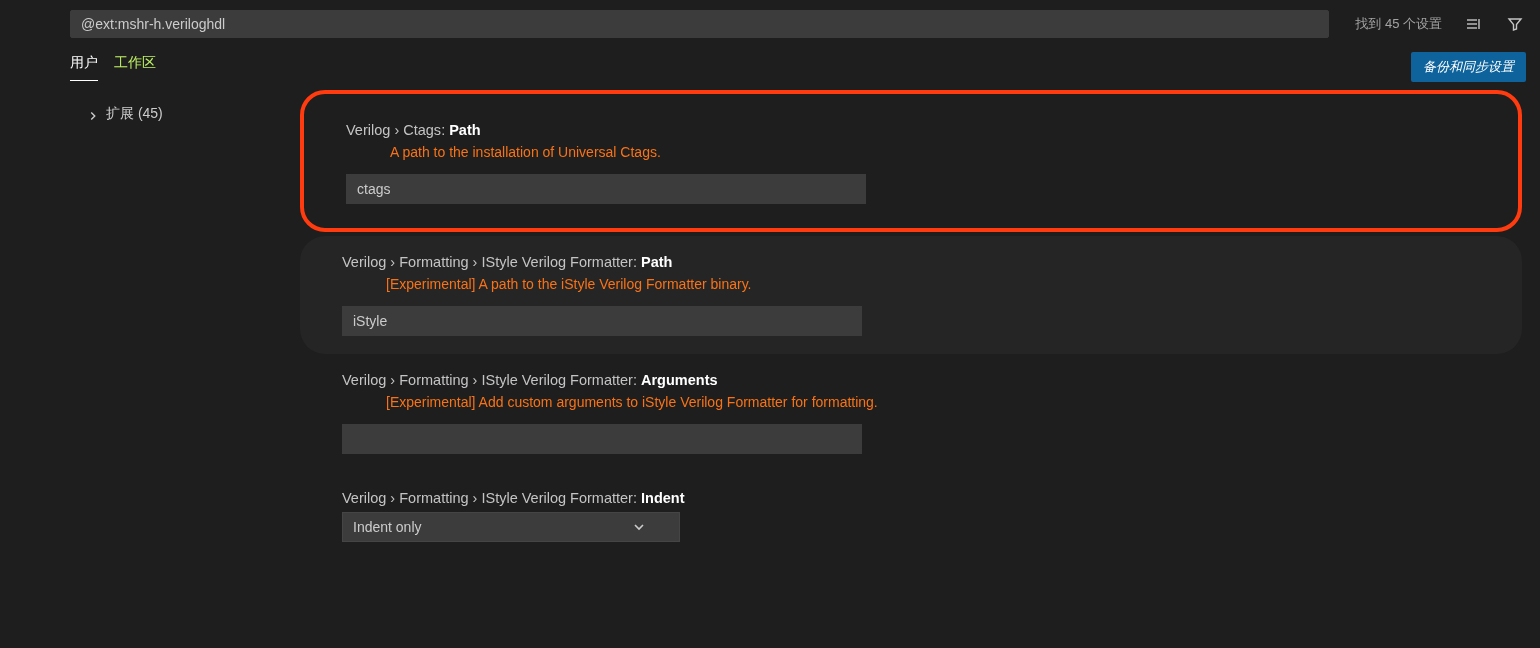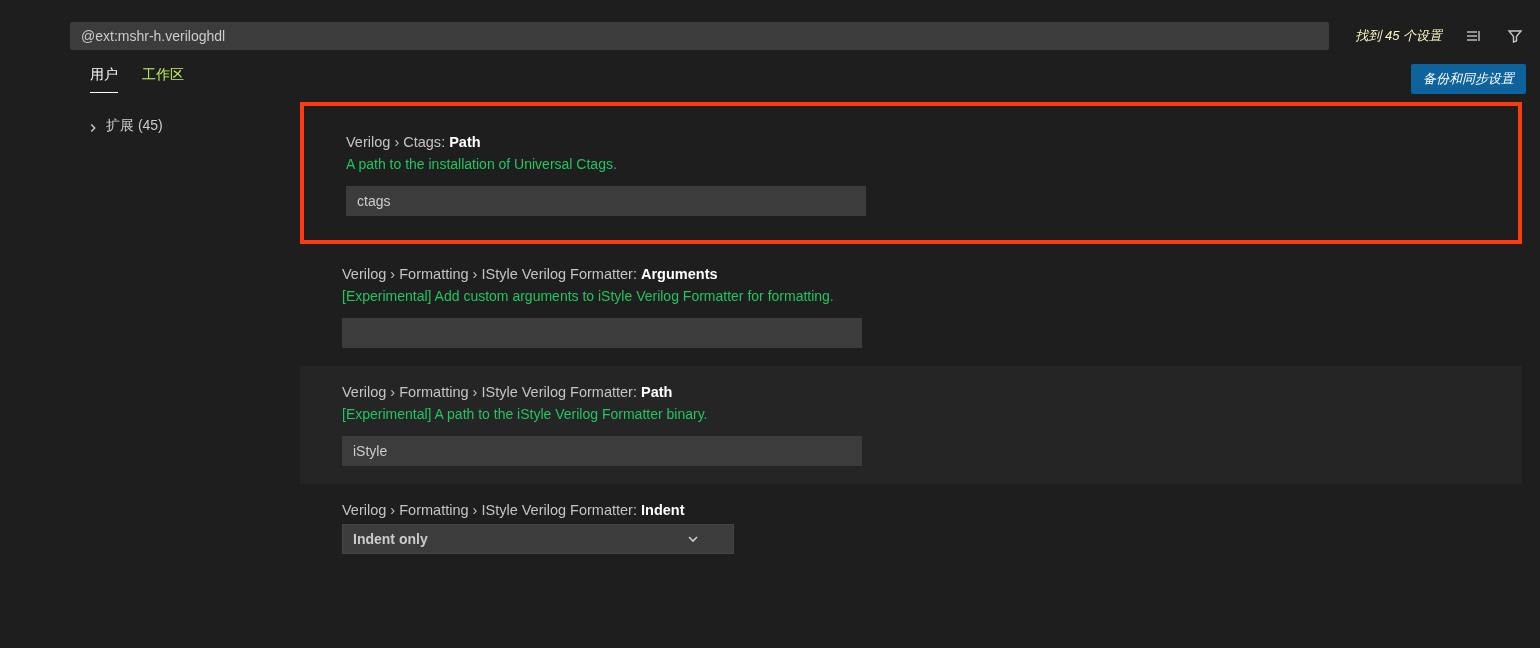--- a/index.html
+++ b/index.html
@@ -11,47 +11,47 @@
     width: 1540px;
     height: 648px;
     overflow: hidden;
   }
   .root { width: 100%; height: 100%; display: flex; flex-direction: column; }
 
   
   .search-row {
     display: flex;
     align-items: center;
-    padding: 22px 14px 4px 70px;
+    padding: 10px 14px 4px 70px;
     gap: 20px;
   }
   .search-input {
     flex: 1;
     background: #3c3c3c;
     border: 1px solid #3c3c3c;
     color: #cccccc;
     padding: 5px 10px;
     font-size: 14px;
     outline: none;
     border-radius: 2px;
   }
-  .search-count { color: #fef9c3; font-size: 13px; white-space: nowrap; margin-left: 6px; font-style: italic; }
+  .search-count { color: #a3a3a3; font-size: 13px; white-space: nowrap; margin-left: 6px; }
   .icon-btn {
     width: 22px; height: 22px;
     display: flex; align-items: center; justify-content: center;
     color: #c5c5c5; cursor: pointer;
   }
   .icon-btn svg { width: 16px; height: 16px; }
 
   
   .tab-row {
     display: flex;
     align-items: center;
-    padding: 10px 14px 0 90px;
-    gap: 24px;
+    padding: 10px 14px 0 70px;
+    gap: 16px;
     position: relative;
   }
   .tab {
     padding-bottom: 8px;
     font-size: 14px;
     color: #bef264;
     cursor: pointer;
   }
   .tab.active {
     color: #ffffff;
@@ -91,57 +91,57 @@
   .tree-item .chev { width: 14px; height: 14px; display:flex; align-items:center; justify-content:center; }
 
   .content {
     flex: 1;
     padding: 0 18px 0 0;
     overflow-y: auto;
   }
   .setting-block {
     padding: 18px 22px 18px 42px;
     position: relative;
+    border-radius: 25px;
   }
   .setting-block.framed {
     border: 4px solid #ff3b0f;
     padding: 28px 22px 24px 42px;
     margin-bottom: 4px;
   }
   .setting-block.modified {
     background: #252526;
   }
   .setting-title { font-size: 14.5px; color: #cfcfcf; margin-bottom: 6px; }
   .setting-title .crumb { color: #c4c4c4; }
   .setting-title .sep { color: #c4c4c4; }
   .setting-title .leaf { color: #ffffff; font-weight: 600; }
-  .setting-desc { color: #22c55e; font-size: 14px; margin-bottom: 14px; }
+  .setting-desc { color: #f97316; font-size: 14px; margin-bottom: 14px; margin-left: 44px; }
   .setting-input {
     width: 520px;
     background: #3c3c3c;
     border: 1px solid #3c3c3c;
     color: #cccccc;
     padding: 6px 10px;
     font-size: 14px;
     outline: none;
   }
   .setting-select {
-    width: 392px;
+    width: 338px;
     background: #3c3c3c;
     border: 1px solid #454545;
     color: #cccccc;
     padding: 6px 32px 6px 10px;
     font-size: 14px;
     outline: none;
     position: relative;
     display: flex;
     align-items: center;
     justify-content: space-between;
     cursor: pointer;
-    font-weight: bold;
   }
   .setting-select .chev-down { width:16px; height:16px; }
 </style>
 </head>
 <body>
 
 <div class="root">
 
   <div class="search-row">
     <input class="search-input" type="text" value="@ext:mshr-h.veriloghdl" style="">
@@ -185,41 +185,41 @@
         <div class="setting-title">
           <span class="crumb">Verilog</span>
           <span class="sep"> › </span>
           <span class="crumb">Ctags</span><span class="sep">: </span>
           <span class="leaf">Path</span>
         </div>
         <div class="setting-desc">A path to the installation of Universal Ctags.</div>
         <input class="setting-input" type="text" value="ctags" style="">
       </div>
 
+      <div class="setting-block modified">
+        
+        <div class="setting-title">
+          <span class="crumb">Verilog</span><span class="sep"> › </span>
+          <span class="crumb">Formatting</span><span class="sep"> › </span>
+          <span class="crumb">IStyle Verilog Formatter</span><span class="sep">: </span>
+          <span class="leaf">Path</span>
+        </div>
+        <div class="setting-desc">[Experimental] A path to the iStyle Verilog Formatter binary.</div>
+        <input class="setting-input" type="text" value="iStyle" style="">
+      </div>
+
       <div class="setting-block">
         <div class="setting-title">
           <span class="crumb">Verilog</span><span class="sep"> › </span>
           <span class="crumb">Formatting</span><span class="sep"> › </span>
           <span class="crumb">IStyle Verilog Formatter</span><span class="sep">: </span>
           <span class="leaf">Arguments</span>
         </div>
         <div class="setting-desc">[Experimental] Add custom arguments to iStyle Verilog Formatter for formatting.</div>
         <input class="setting-input" type="text" value="" style="">
-      </div>
-
-      <div class="setting-block modified">
-        
-        <div class="setting-title">
-          <span class="crumb">Verilog</span><span class="sep"> › </span>
-          <span class="crumb">Formatting</span><span class="sep"> › </span>
-          <span class="crumb">IStyle Verilog Formatter</span><span class="sep">: </span>
-          <span class="leaf">Path</span>
-        </div>
-        <div class="setting-desc">[Experimental] A path to the iStyle Verilog Formatter binary.</div>
-        <input class="setting-input" type="text" value="iStyle" style="">
       </div>
 
       <div class="setting-block">
         <div class="setting-title">
           <span class="crumb">Verilog</span><span class="sep"> › </span>
           <span class="crumb">Formatting</span><span class="sep"> › </span>
           <span class="crumb">IStyle Verilog Formatter</span><span class="sep">: </span>
           <span class="leaf">Indent</span>
         </div>
         <div class="setting-select">

